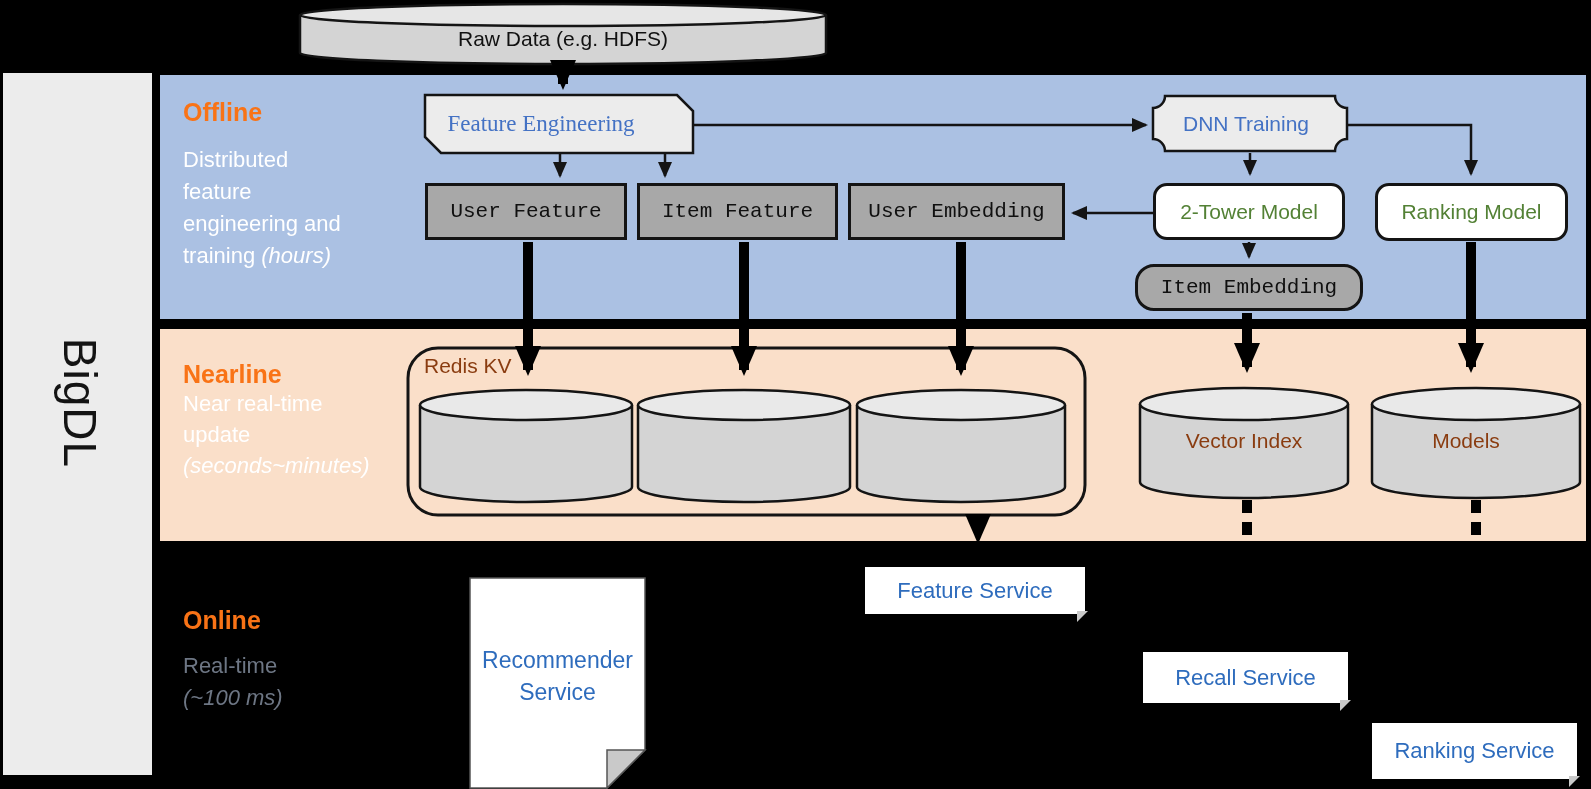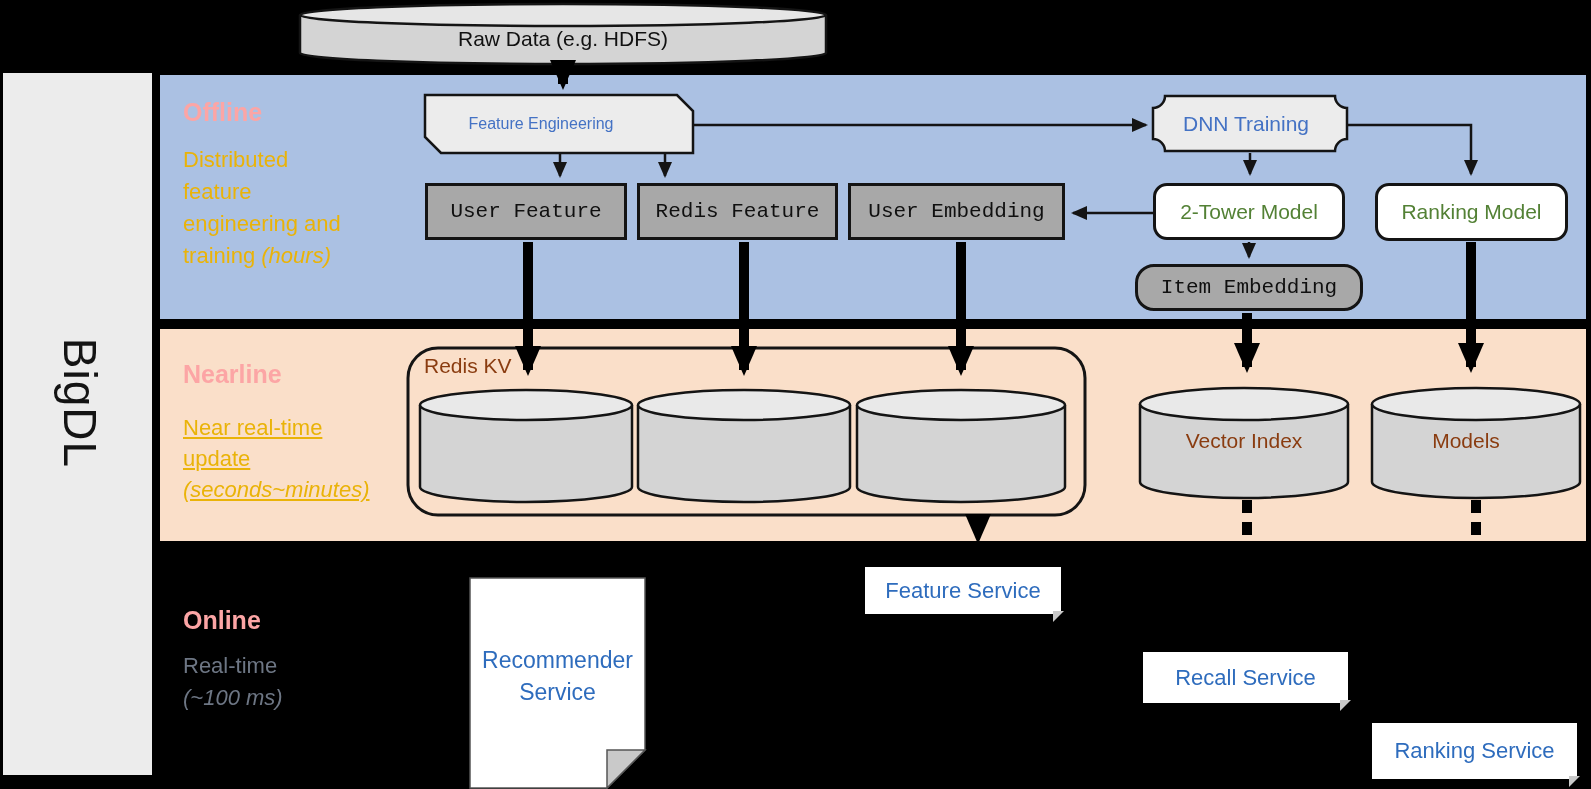--- a/index.html
+++ b/index.html
@@ -7,22 +7,22 @@
          font-family:"Liberation Sans", sans-serif;}
   .band{position:absolute;left:160px;width:1426px;}
   .band-offline{top:75px;height:244px;background:#abc1e3;}
   .band-nearline{top:329px;height:212px;background:#fadfc9;}
   .sidebar{position:absolute;left:3px;top:73px;width:149px;height:702px;background:#ececec;}
   .sidebar-title{position:absolute;left:77px;top:330px;transform:translate(-50%,-50%) rotate(90deg);
                  white-space:nowrap;font-size:46px;letter-spacing:1px;color:#141414;}
   .svg-layer{position:absolute;left:0;top:0;z-index:3;pointer-events:none;}
   .lbl{position:absolute;z-index:4;display:flex;align-items:center;justify-content:center;
        text-align:center;box-sizing:border-box;}
-  .sec-title{font-size:25px;font-weight:600;color:#fca5a5;z-index:4;position:absolute;}
-  .sec-desc{position:absolute;z-index:4;font-size:22px;line-height:32px;color:#eab308;}
+  .sec-title{font-size:25px;font-weight:600;color:#f97316;z-index:4;position:absolute;}
+  .sec-desc{position:absolute;z-index:4;font-size:22px;line-height:32px;color:#ffffff;}
   .sec-desc .it{font-style:italic;}
   .online-desc{color:#6d7684;}
   .box{position:absolute;z-index:4;display:flex;align-items:center;justify-content:center;
        box-sizing:border-box;border:3px solid #141414;text-align:center;}
   .gray-box{background:#a8a8a8;color:#101010;font-size:21px;font-family:Liberation Mono, monospace;}
   .round-box{background:#ffffff;border-radius:14px;color:#538135;font-size:21px;}
   .blue-node{color:#4472c4;}
   .brown{color:#8a3c10;}
   .svc{position:absolute;z-index:4;background:#ffffff;color:#2e6cbd;font-size:22px;
        display:flex;align-items:center;justify-content:center;text-align:center;}
@@ -120,46 +120,46 @@
 
   <div class="sec-title" style="left:183px;top:98px;">Offline</div>
   <div class="sec-desc" style="left:183px;top:144px;width:240px;">
     <div>Distributed</div>
     <div>feature</div>
     <div>engineering and</div>
     <div><span>training </span><span class="it">(hours)</span></div>
   </div>
 
   <div class="sec-title" style="left:183px;top:360px;">Nearline</div>
-  <div class="sec-desc" style="left:183px;top:412px;width:250px;line-height:31px;text-decoration:underline;">
+  <div class="sec-desc" style="left:183px;top:388px;width:250px;line-height:31px;">
     <div>Near real-time</div>
     <div>update</div>
     <div class="it">(seconds~minutes)</div>
   </div>
 
   <div class="sec-title" style="left:183px;top:606px;">Online</div>
   <div class="sec-desc online-desc" style="left:183px;top:650px;width:240px;">
     <div>Real-time</div>
     <div class="it">(~100 ms)</div>
   </div>
 
   <div class="lbl" style="left:300px;top:24px;width:526px;height:30px;font-size:21px;color:#111;">Raw Data (e.g. HDFS)</div>
 
-  <div class="lbl blue-node" style="left:425px;top:95px;width:232px;height:58px;font-size:16px;">Feature Engineering</div>
+  <div class="lbl blue-node" style="left:425px;top:95px;width:232px;height:58px;font-size:23px;font-family:Liberation Serif, serif;">Feature Engineering</div>
   <div class="lbl blue-node" style="left:1153px;top:96px;width:186px;height:55px;font-size:21px;">DNN Training</div>
 
   <div class="box gray-box" style="left:425px;top:183px;width:202px;height:57px;">User Feature</div>
-  <div class="box gray-box" style="left:637px;top:183px;width:201px;height:57px;">Redis Feature</div>
+  <div class="box gray-box" style="left:637px;top:183px;width:201px;height:57px;">Item Feature</div>
   <div class="box gray-box" style="left:848px;top:183px;width:217px;height:57px;">User Embedding</div>
   <div class="box round-box" style="left:1153px;top:183px;width:192px;height:57px;">2-Tower Model</div>
   <div class="box round-box" style="left:1375px;top:183px;width:193px;height:58px;">Ranking Model</div>
   <div class="box gray-box" style="left:1135px;top:264px;width:228px;height:47px;border-radius:19px;">Item Embedding</div>
 
   <div class="lbl brown" style="left:424px;top:352px;width:120px;height:28px;font-size:21px;justify-content:flex-start;">Redis KV</div>
   <div class="lbl brown" style="left:1140px;top:426px;width:208px;height:30px;font-size:21px;">Vector Index</div>
   <div class="lbl brown" style="left:1372px;top:426px;width:188px;height:30px;font-size:21px;">Models</div>
 
   <div class="doc-text" style="left:470px;top:644px;width:175px;">Recommender Service</div>
-  <div class="svc" style="left:865px;top:567px;width:196px;height:47px;">Feature Service</div>
+  <div class="svc" style="left:865px;top:567px;width:220px;height:47px;">Feature Service</div>
   <div class="svc" style="left:1143px;top:652px;width:205px;height:51px;">Recall Service</div>
   <div class="svc" style="left:1372px;top:723px;width:205px;height:56px;">Ranking Service</div>
 
 </div>
 
 </body></html>

